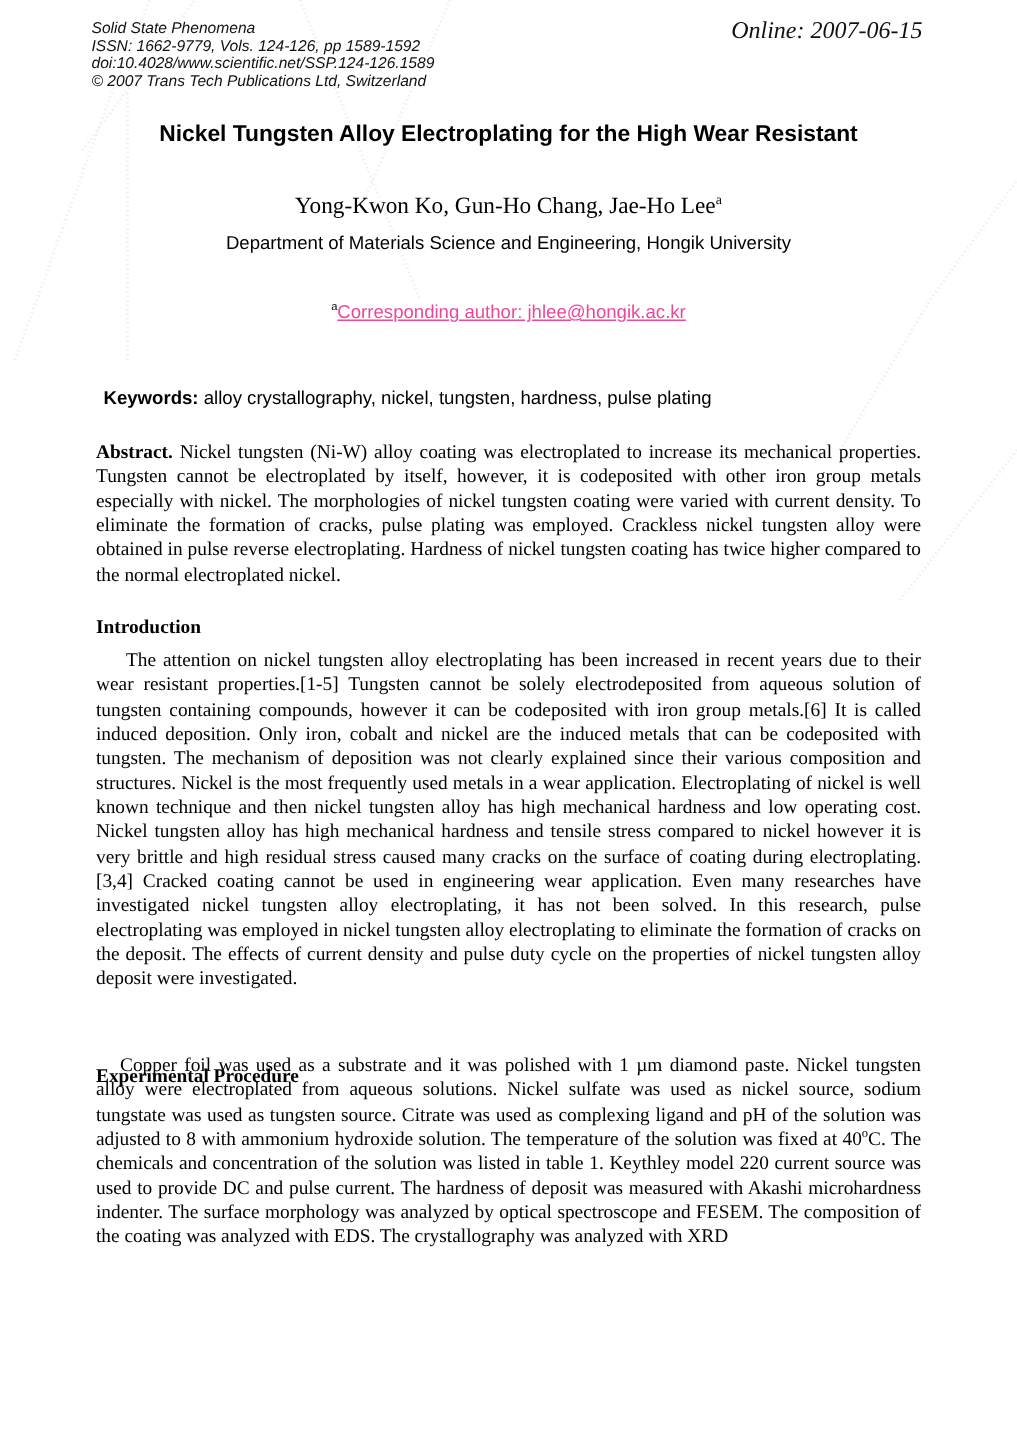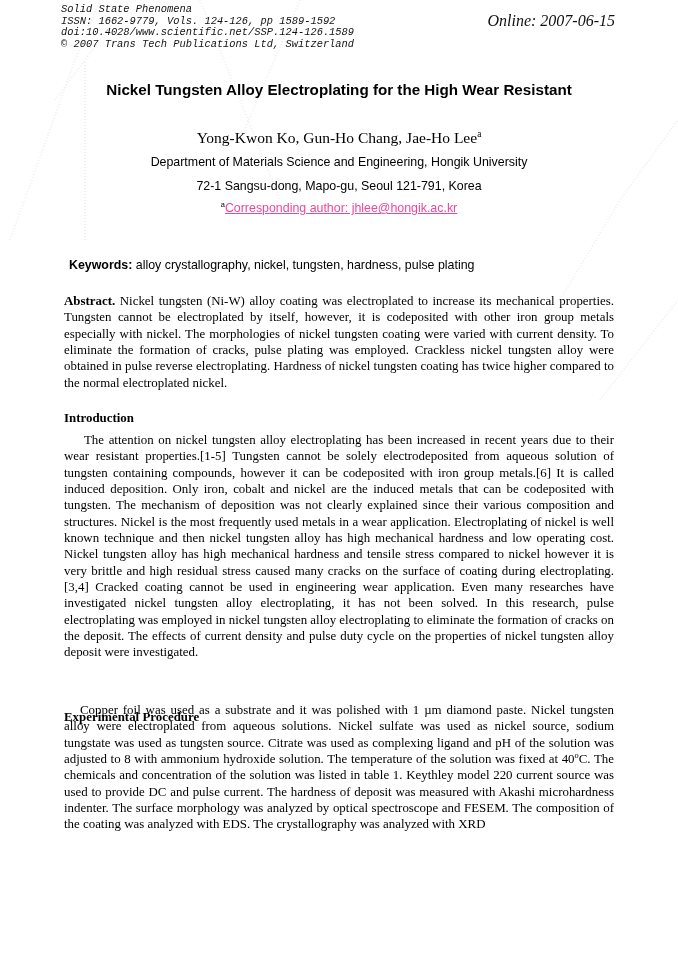--- a/index.html
+++ b/index.html
@@ -22,22 +22,22 @@
     }
     .page {
       position: relative;
       z-index: 1;
       width: 678px;
       height: 959px;
     }
     .header-left {
       position: absolute;
       left: 61px;
-      top: 4px;
-      font-family: Liberation Mono, monospace;
+      top: 14px;
+      font-family: Liberation Sans, sans-serif;
       font-style: italic;
       font-size: 10.4px;
       line-height: 11.7px;
       color: #111;
     }
     .header-left div { white-space: nowrap; }
     .header-right {
       position: absolute;
       right: 63px;
       top: 15px;
@@ -171,21 +171,20 @@
 
   <h1 class="title">
     <span>Nickel Tungsten Alloy Electroplating for the High Wear Resistant</span><br>
   </h1>
 
   <div class="authors">
     <span>Yong-Kwon Ko, Gun-Ho Chang, Jae-Ho Lee</span><sup>a</sup>
   </div>
 
   <div class="affil l1">Department of Materials Science and Engineering, Hongik University</div>
-  <div class="affil l2">72-1 Sangsu-dong, Mapo-gu, Seoul 121-791, Korea</div>
 
   <div class="corr">
     <sup>a</sup><a href="#">Corresponding author: jhlee@hongik.ac.kr</a>
   </div>
 
   <div class="keywords">
     <b>Keywords:</b>
     <span>alloy crystallography, nickel, tungsten, hardness, pulse plating</span>
   </div>
 

